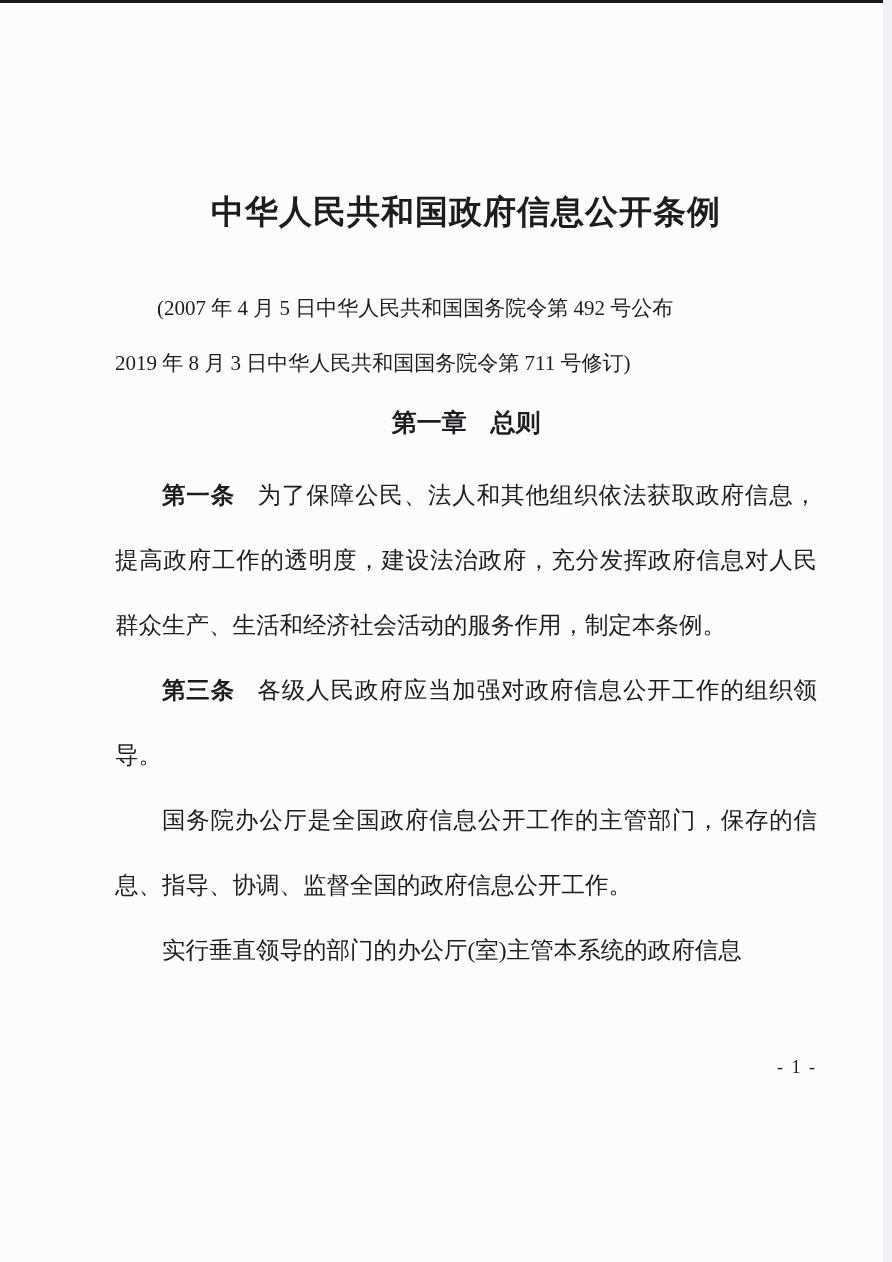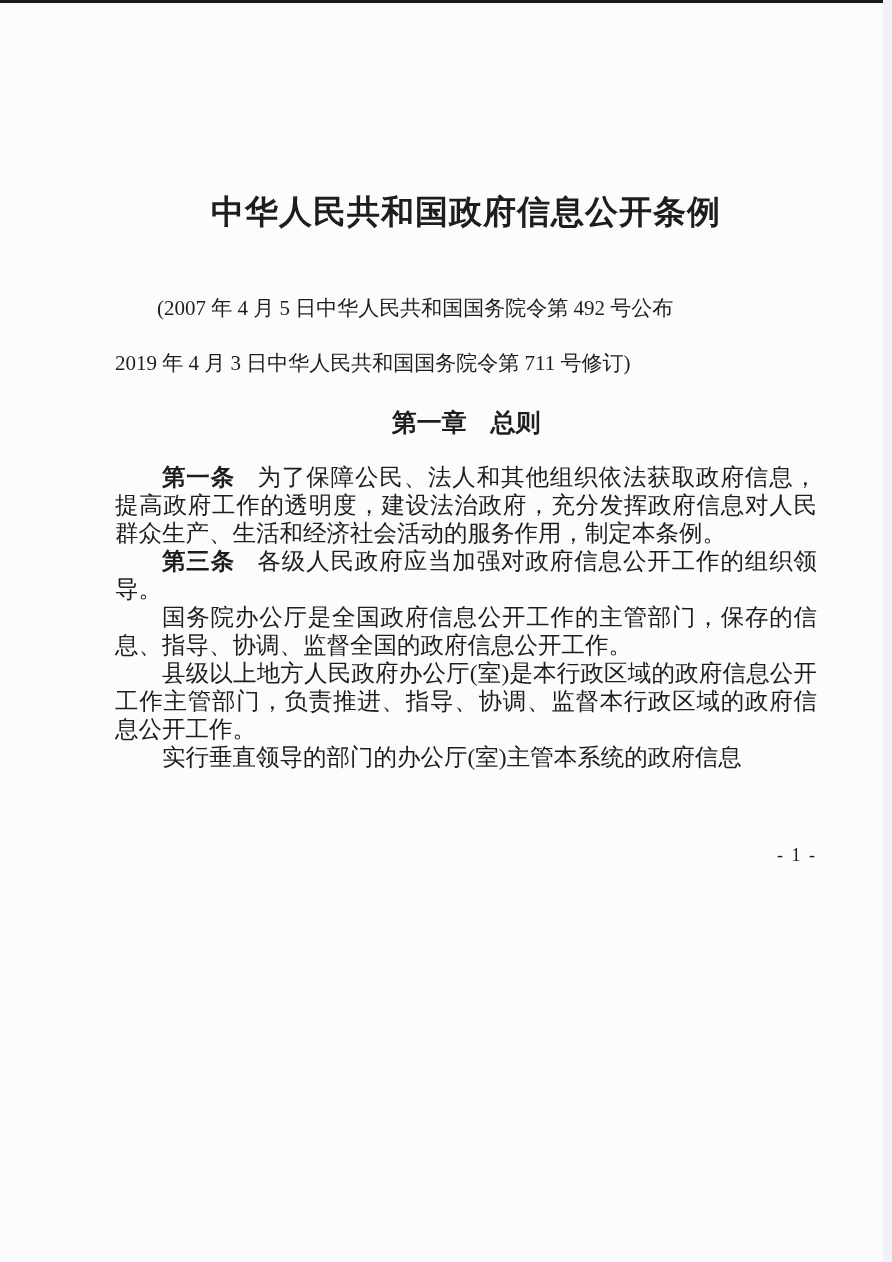--- a/index.html
+++ b/index.html
@@ -56,21 +56,21 @@
     font-weight: 700;
     font-family: "Liberation Sans", "DejaVu Sans", sans-serif;
   }
   .chapter .chapter-name {
     margin-left: 0.95em;
     text-align: center;
   }
   .body-text {
     margin-top: 22px;
     font-size: 23.5px;
-    line-height: 28px;
+    line-height: 65px;
     text-align: justify;
   }
   .para {
     margin: 0;
     text-indent: 2em;
   }
   .lead {
     font-weight: 700;
     font-family: "Liberation Sans", "DejaVu Sans", sans-serif;
   }
@@ -89,30 +89,29 @@
 
 <div class="top-edge"></div>
 <div class="right-edge"></div>
 
 <div class="content">
 
   <h1 class="title">中华人民共和国政府信息公开条例</h1>
 
   <div class="pub-note">
     <div class="pub-line indent">(2007 年 4 月 5 日中华人民共和国国务院令第 492 号公布</div>
-    <div class="pub-line">2019 年 4 月 3 日中华人民共和国国务院令第 711 号修订)</div>
+    <div class="pub-line">2019 年 8 月 3 日中华人民共和国国务院令第 711 号修订)</div>
   </div>
 
   <div class="chapter">
     <span>第一章</span><span class="chapter-name">总则</span>
   </div>
 
   <div class="body-text">
     <p class="para"><span class="lead">第一条</span><span>为了保障公民、法人和其他组织依法获取政府信息，提高政府工作的透明度，建设法治政府，充分发挥政府信息对人民群众生产、生活和经济社会活动的服务作用，制定本条例。</span></p>
     <p class="para"><span class="lead">第三条</span><span>各级人民政府应当加强对政府信息公开工作的组织领导。</span></p>
     <p class="para"><span class="lead"></span><span>国务院办公厅是全国政府信息公开工作的主管部门，保存的信息、指导、协调、监督全国的政府信息公开工作。</span></p>
-    <p class="para"><span class="lead"></span><span>县级以上地方人民政府办公厅(室)是本行政区域的政府信息公开工作主管部门，负责推进、指导、协调、监督本行政区域的政府信息公开工作。</span></p>
     <p class="para"><span class="lead"></span><span>实行垂直领导的部门的办公厅(室)主管本系统的政府信息</span></p>
   </div>
 
   <div class="footer">- 1 -</div>
 
 </div>
 
 </body></html>

